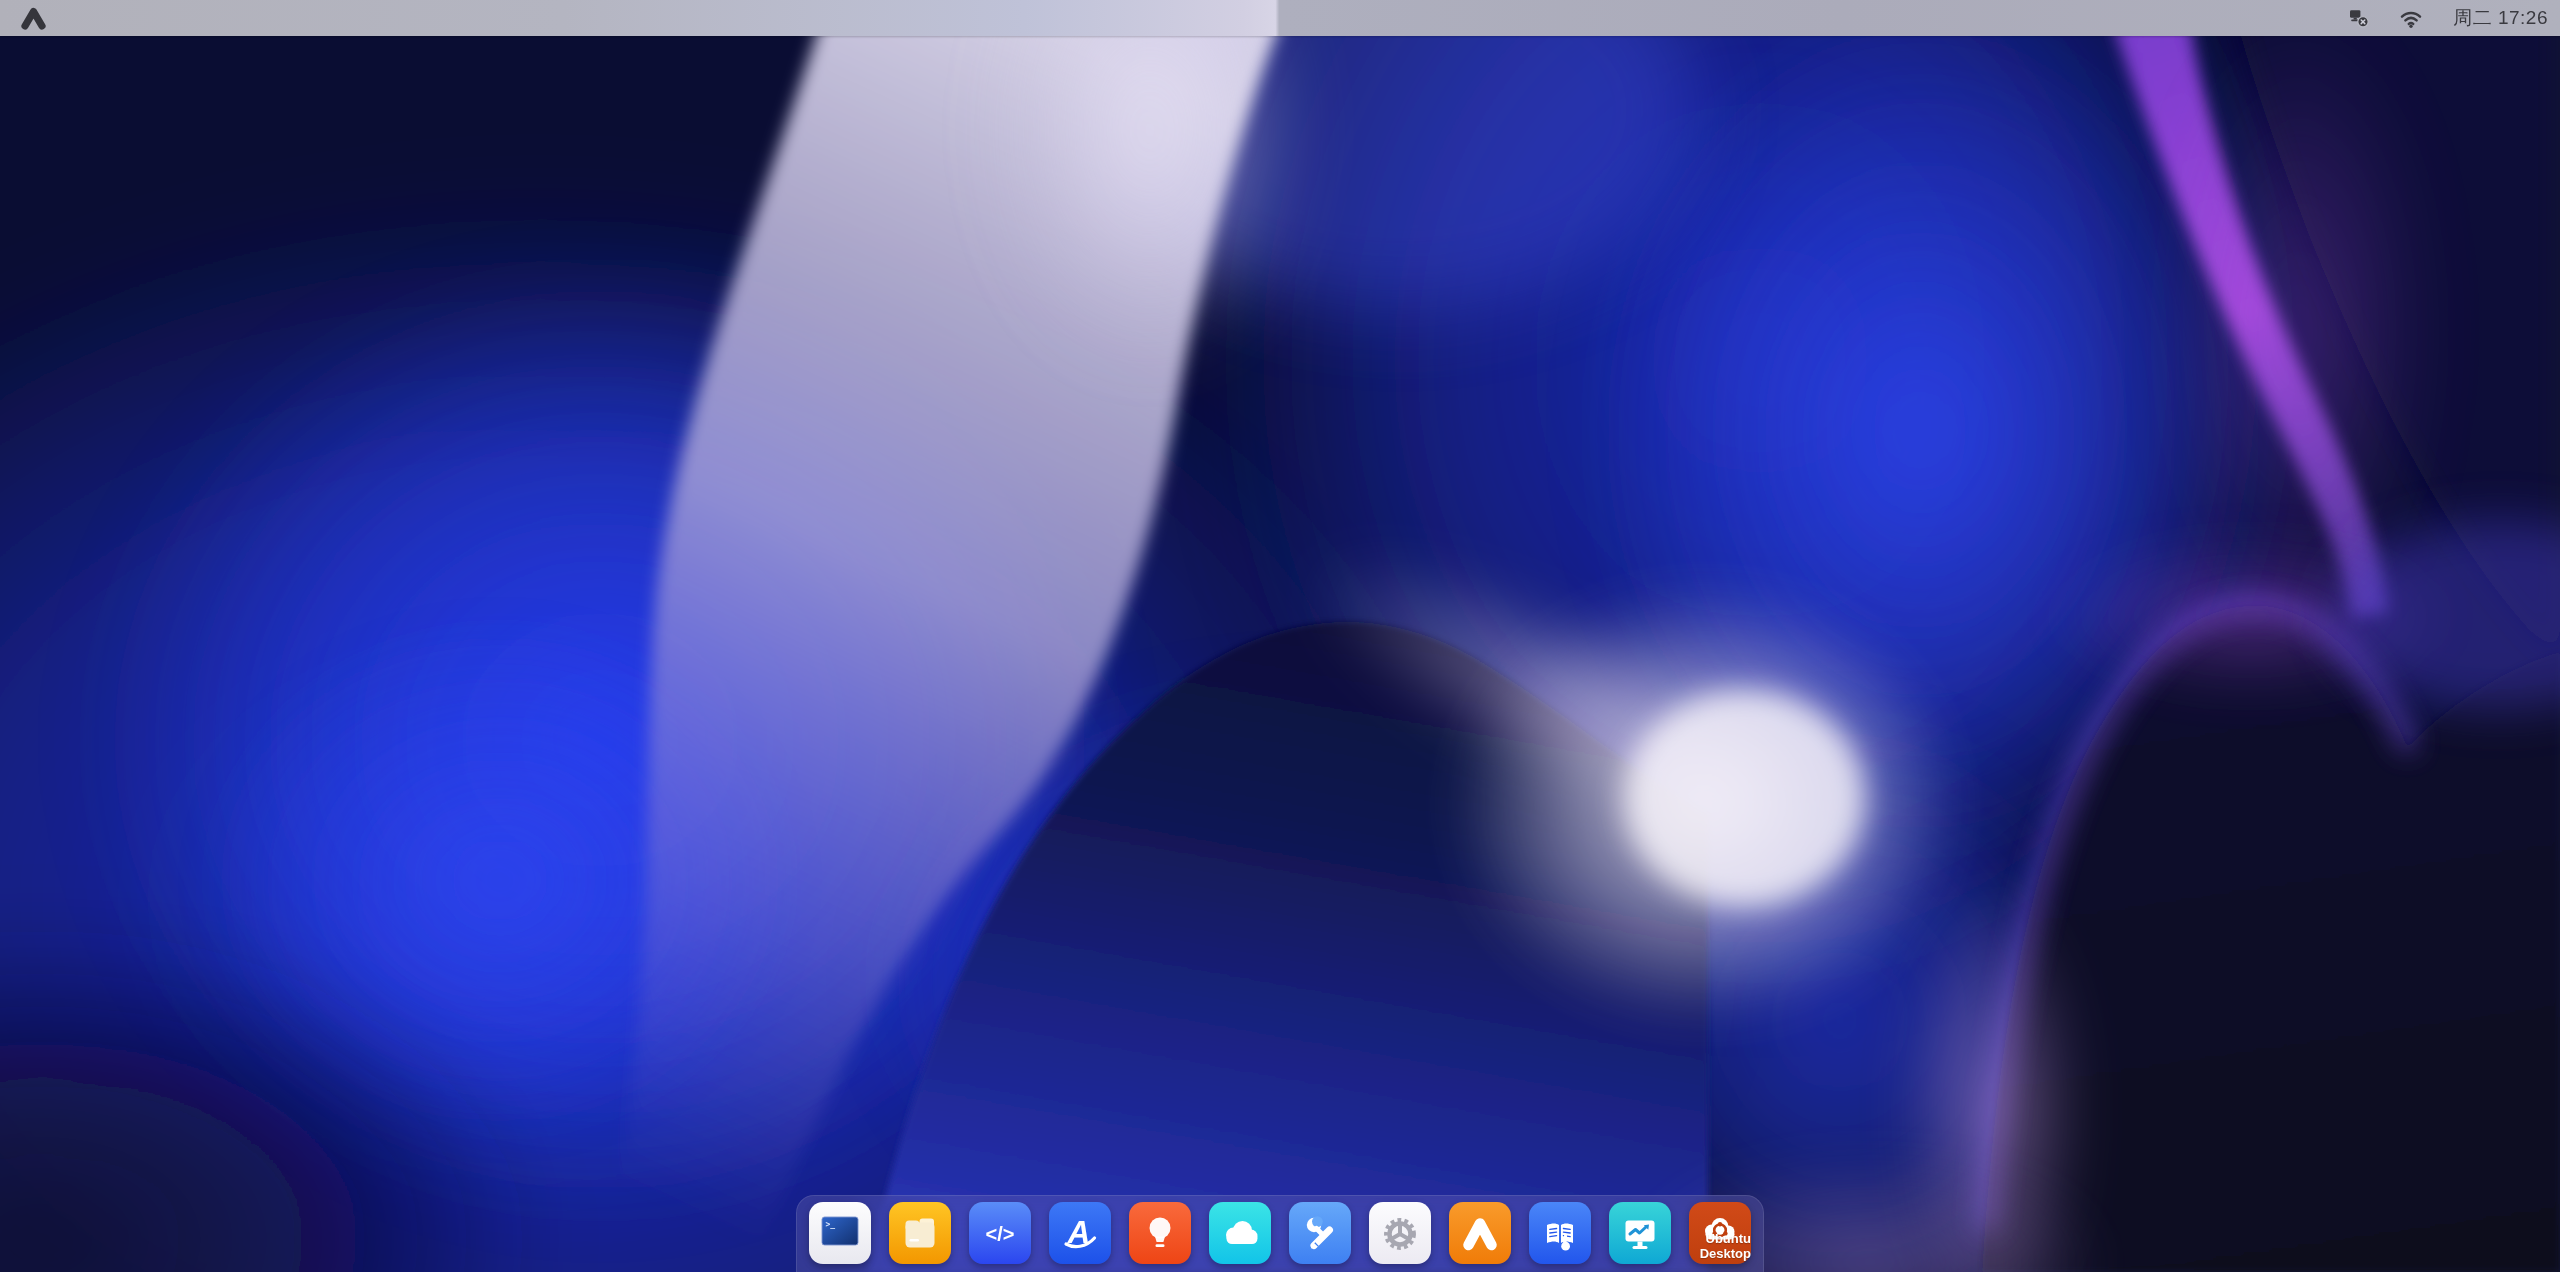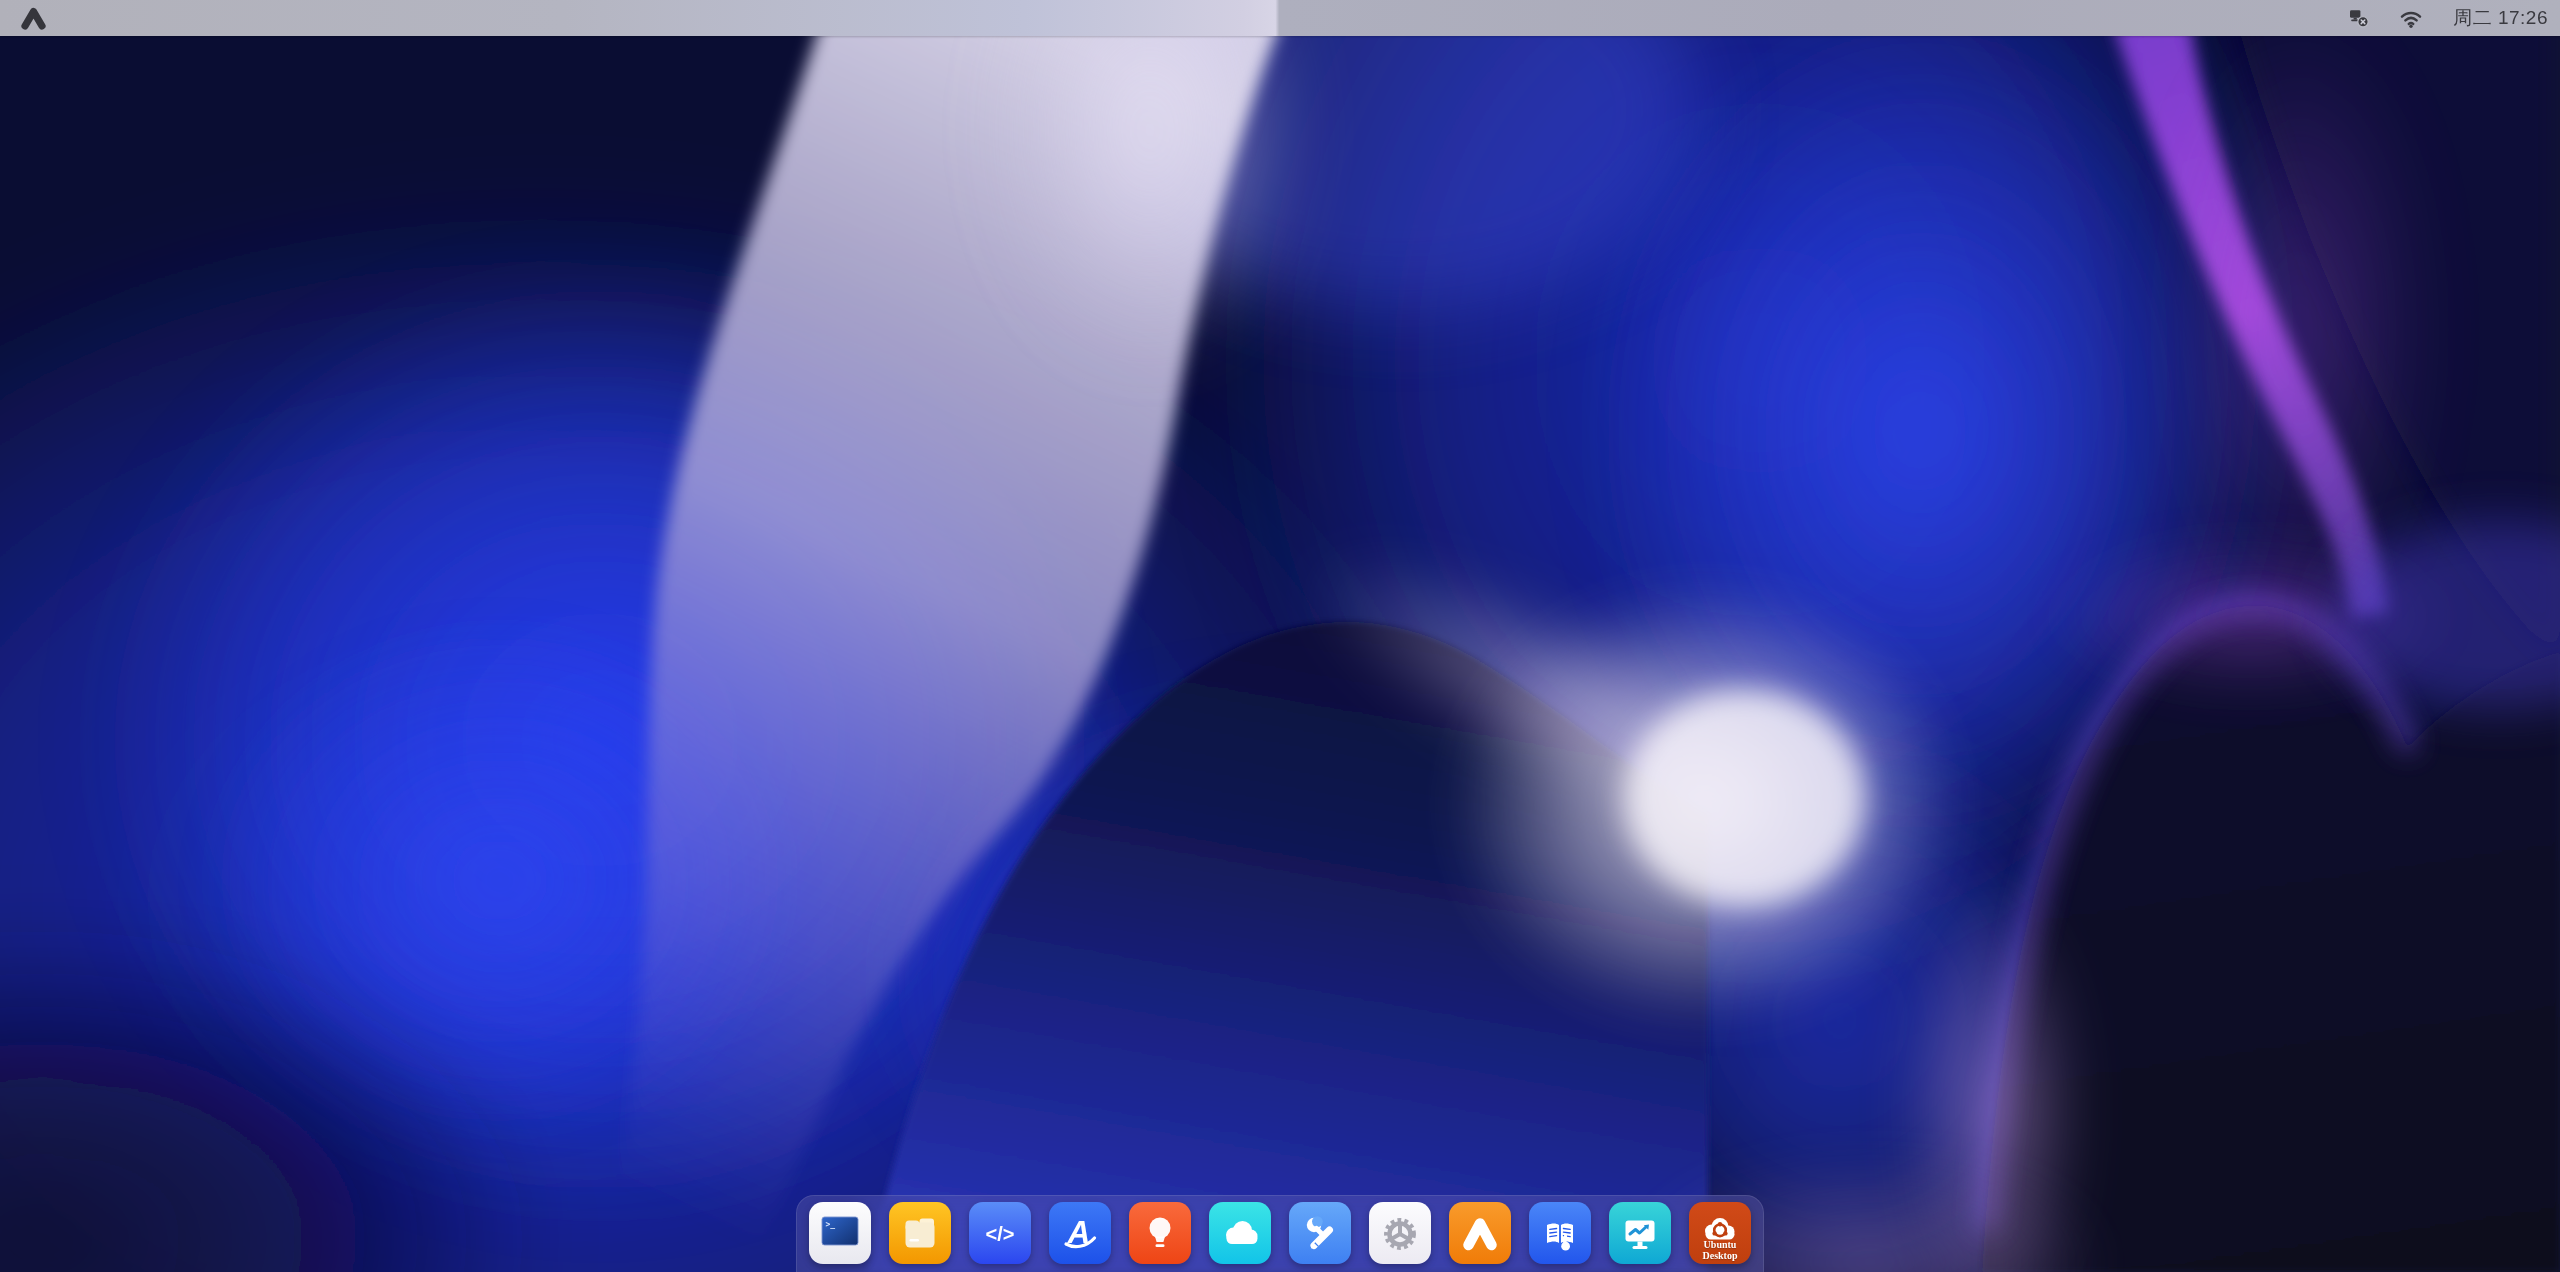--- a/index.html
+++ b/index.html
@@ -35,23 +35,23 @@
     padding:6px 12px 9px 12px;
     backdrop-filter:blur(28px) saturate(1.15);
   }
   .tile {
     position:relative; width:62px; height:62px; flex:none;
     border-radius:14px; cursor:pointer;
     box-shadow:0 3px 7px rgba(0,0,0,.30);
   }
   .tile svg.glyph { position:absolute; inset:0; width:62px; height:62px; }
   .tile-label {
-    position:absolute; left:0; right:0; bottom:3px; text-align:center;
-    font-size:10px; font-weight:bold; color:#fff; letter-spacing:0;
-    text-shadow:0 1px 1px rgba(0,0,0,.25); pointer-events:none;font-family:Liberation Serif, serif;
+    position:absolute; left:0; right:0; bottom:3px; text-align:right;
+    font-size:13px; font-weight:bold; color:#fff; letter-spacing:0;
+    text-shadow:0 1px 1px rgba(0,0,0,.25); pointer-events:none;
   }
 </style>
 </head>
 <body>
 
 <div class="screen">
 
   <div class="desktop">
     <svg viewBox="0 0 2560 1272" preserveAspectRatio="none">
       <defs>

